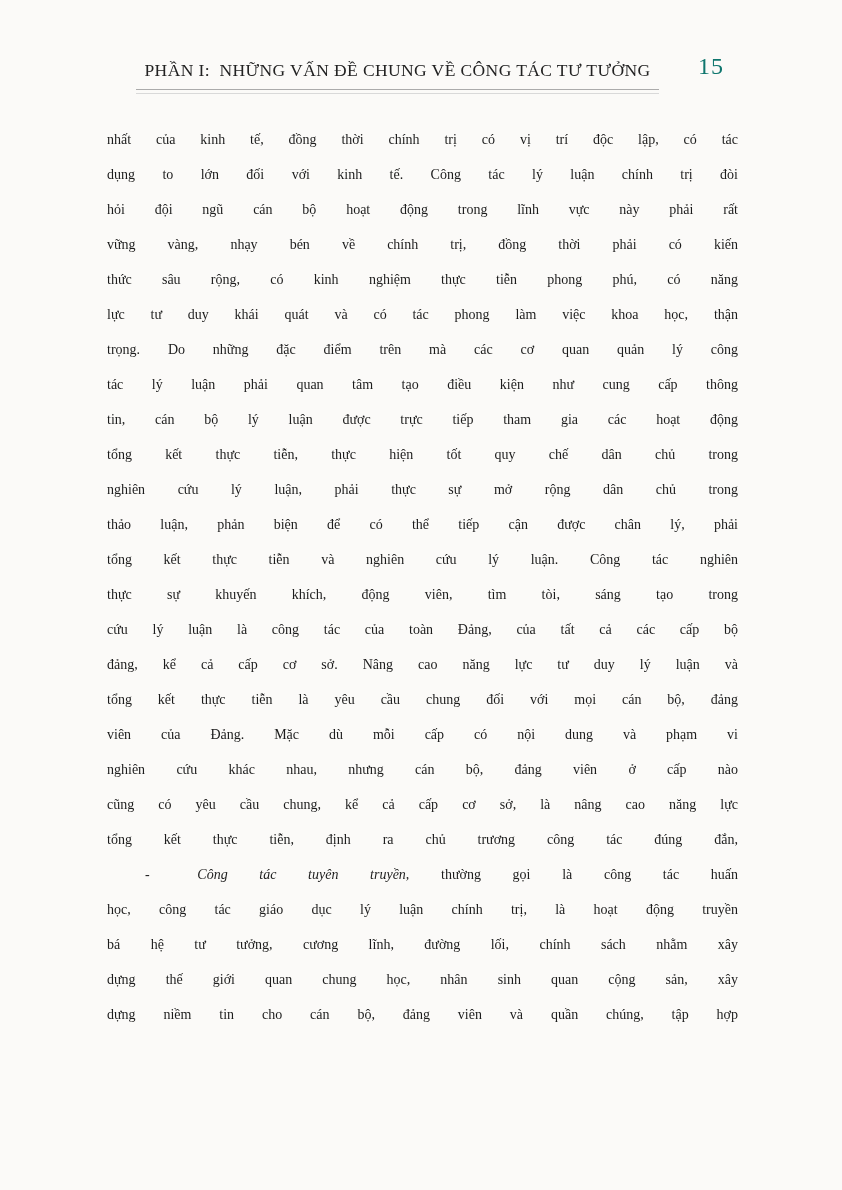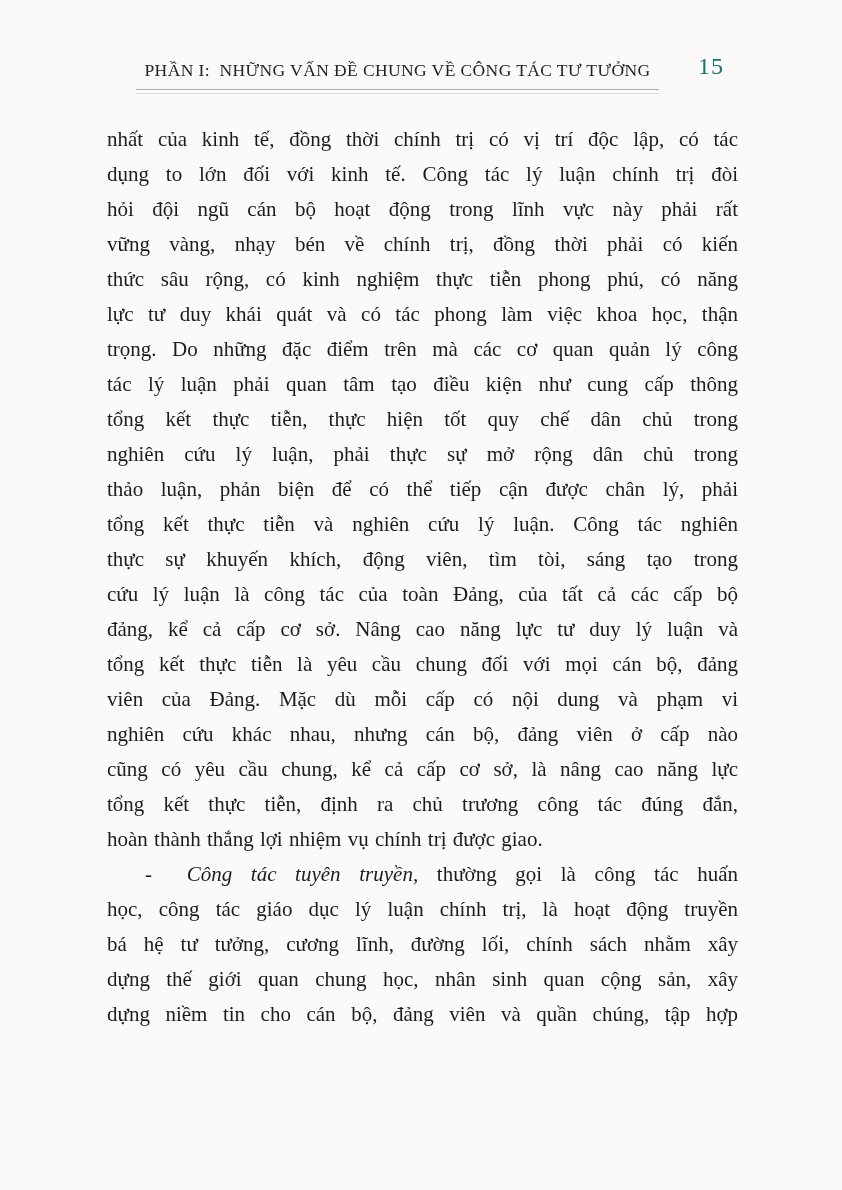--- a/index.html
+++ b/index.html
@@ -56,21 +56,21 @@
     color: #0f766e;
   }
   
   .page-body {
     position: absolute;
     left: 107px;
     top: 122px;
     width: 631px;
   }
   .line {
-    font-size: 21px;
+    font-size: 14px;
     line-height: 35px;
     text-align: justify;
     text-align-last: justify;
     word-spacing: 1px;
   }
   .line.last {
     text-align-last: left;
   }
   .line.indent {
     text-indent: 38px;
@@ -92,32 +92,32 @@
 
   <main class="page-body">
       <div class="line"><span>nhất của kinh tế, đồng thời chính trị có vị trí độc lập, có tác</span></div>
       <div class="line"><span>dụng to lớn đối với kinh tế. Công tác lý luận chính trị đòi</span></div>
       <div class="line"><span>hỏi đội ngũ cán bộ hoạt động trong lĩnh vực này phải rất</span></div>
       <div class="line"><span>vững vàng, nhạy bén về chính trị, đồng thời phải có kiến</span></div>
       <div class="line"><span>thức sâu rộng, có kinh nghiệm thực tiễn phong phú, có năng</span></div>
       <div class="line"><span>lực tư duy khái quát và có tác phong làm việc khoa học, thận</span></div>
       <div class="line"><span>trọng. Do những đặc điểm trên mà các cơ quan quản lý công</span></div>
       <div class="line"><span>tác lý luận phải quan tâm tạo điều kiện như cung cấp thông</span></div>
+      <div class="line"><span>tin, cán bộ lý luận được trực tiếp tham gia các hoạt động</span></div>
       <div class="line"><span>tổng kết thực tiễn, thực hiện tốt quy chế dân chủ trong</span></div>
       <div class="line"><span>nghiên cứu lý luận, phải thực sự mở rộng dân chủ trong</span></div>
       <div class="line"><span>thảo luận, phản biện để có thể tiếp cận được chân lý, phải</span></div>
       <div class="line"><span>tổng kết thực tiễn và nghiên cứu lý luận. Công tác nghiên</span></div>
       <div class="line"><span>thực sự khuyến khích, động viên, tìm tòi, sáng tạo trong</span></div>
       <div class="line"><span>cứu lý luận là công tác của toàn Đảng, của tất cả các cấp bộ</span></div>
       <div class="line"><span>đảng, kể cả cấp cơ sở. Nâng cao năng lực tư duy lý luận và</span></div>
       <div class="line"><span>tổng kết thực tiễn là yêu cầu chung đối với mọi cán bộ, đảng</span></div>
       <div class="line"><span>viên của Đảng. Mặc dù mỗi cấp có nội dung và phạm vi</span></div>
       <div class="line"><span>nghiên cứu khác nhau, nhưng cán bộ, đảng viên ở cấp nào</span></div>
       <div class="line"><span>cũng có yêu cầu chung, kể cả cấp cơ sở, là nâng cao năng lực</span></div>
       <div class="line"><span>tổng kết thực tiễn, định ra chủ trương công tác đúng đắn,</span></div>
-      <div class="line last"><span>hoàn thành thắng lợi nhiệm vụ chính trị được giao.</span></div>
       <div class="line indent"><span>- </span><span class="it">Công tác tuyên truyền,</span><span> thường gọi là công tác huấn</span></div>
       <div class="line"><span>học, công tác giáo dục lý luận chính trị, là hoạt động truyền</span></div>
       <div class="line"><span>bá hệ tư tưởng, cương lĩnh, đường lối, chính sách nhằm xây</span></div>
       <div class="line"><span>dựng thế giới quan chung học, nhân sinh quan cộng sản, xây</span></div>
       <div class="line"><span>dựng niềm tin cho cán bộ, đảng viên và quần chúng, tập hợp</span></div>
     </main>
 </div>
 
 </body></html>

